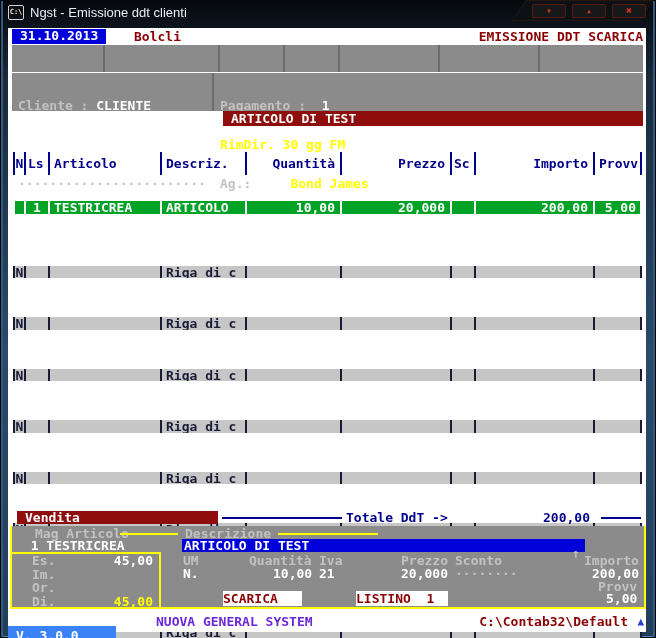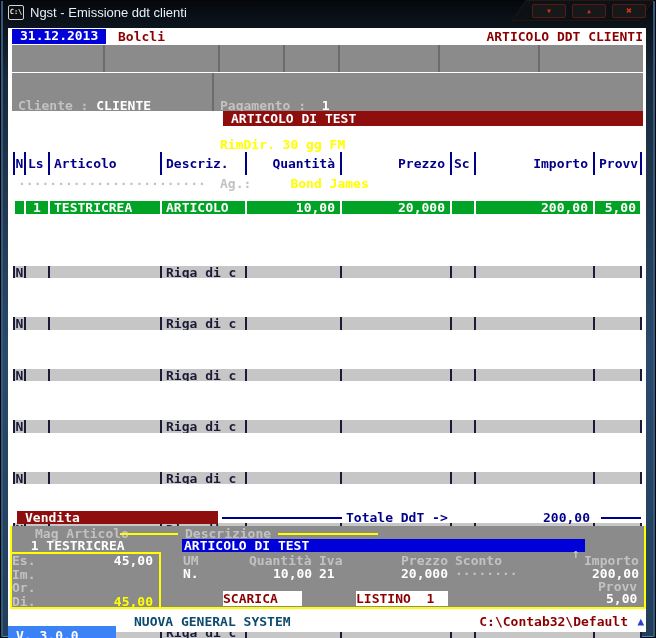--- a/index.html
+++ b/index.html
@@ -10,21 +10,21 @@
   .window *{box-sizing:border-box;white-space:pre;}
   .abs{position:absolute;}
   
   .titlebar{position:absolute;left:0;top:0;width:656px;height:26px;}
   .appicon{position:absolute;left:8px;top:5px;width:16px;height:15px;background:#0d0e10;border:1px solid #cfd6dd;border-radius:2px;color:#e8e8e8;font-size:7px;line-height:13px;text-align:center;}
   .apptitle{position:absolute;left:30px;top:5px;color:#e6eef6;font-family:"Liberation Sans",sans-serif;font-weight:400;font-size:13px;line-height:15px;}
   .tray{position:absolute;right:2px;top:0;width:128px;height:21px;background:#0c1116;border:1px solid #27160f;transform:skewX(-35deg);transform-origin:top right;}
   .wbtn{position:absolute;top:4px;width:34px;height:14px;background:#16181a;border:1px solid #5a1a12;border-radius:2px;color:#cf3318;font-size:10px;line-height:12px;text-align:center;cursor:pointer;}
   
   .content{position:absolute;left:8px;top:28px;width:638px;height:604px;background:#ffffff;}
-  .maroon{color:#8b0000;}
+  .maroon{color:#8b0000;margin-left:16px;}
   .navy{color:#00008b;}
   .datebox{position:absolute;left:12px;top:29px;width:94px;height:15px;background:#0000d8;color:#fff;padding-left:8px;}
   .bolcli{position:absolute;left:118px;top:30px;}
   .screen-title{position:absolute;right:13px;top:30px;}
   
   .fields{position:absolute;left:12px;top:45px;width:631px;height:27px;background:#8b8b8b;display:flex;}
   .fcell{height:27px;border-right:2px solid #6c6c6c;padding-top:1px;}
   .fcell:last-child{border-right:none;}
   .flabel{color:#c2c2c2;height:13px;}
   .fvalue{color:#ffffff;height:13px;}
@@ -64,50 +64,50 @@
   .vendita{position:absolute;left:17px;top:511px;width:201px;height:13px;background:#8e0d0d;color:#fff;padding-left:8px;}
   .tline{position:absolute;top:517px;height:2px;background:#00008b;}
   .totale-label{position:absolute;left:346px;top:511px;}
   .totale-value{position:absolute;left:543px;top:511px;}
   
   .detail{position:absolute;left:10px;top:526px;width:636px;height:83px;background:#8b8b8b;border-left:2px solid #ffff00;border-right:2px solid #ffff00;border-bottom:2px solid #ffff00;}
   .dl{color:#c2c2c2;}
   .yline{position:absolute;height:2px;background:#ffff00;}
   .bluebar{position:absolute;left:182px;top:539px;width:403px;height:13px;background:#0000d8;color:#fff;padding-left:2px;}
   .leftbox{position:absolute;left:12px;top:552px;width:149px;height:56px;border-top:2px solid #ffff00;border-right:2px solid #ffff00;display:flex;flex-direction:column;}
-  .lrow{height:13.5px;display:flex;justify-content:space-between;padding-left:0;padding-right:6px;}
+  .lrow{height:13.5px;display:flex;justify-content:space-between;padding-left:20px;padding-right:6px;}
   .lrow .v{color:#fff;}
   .lrow .v.hl{color:#ffff00;}
   .btnbox{position:absolute;height:15px;background:#ffffff;color:#8b0000;padding-top:1px;cursor:pointer;}
   
   .statusbar{position:absolute;left:8px;top:612px;width:638px;height:20px;background:#ffffff;}
   .verbox{position:absolute;left:0;top:0;width:108px;height:20px;background:#3b82f6;color:#fff;padding-left:8px;padding-top:3px;margin-top:14px;}
-  .company{position:absolute;left:118px;top:3px;color:#0c4a6e;padding-left:8px;}
+  .company{position:absolute;left:140px;top:3px;color:#6d28d9;padding-left:8px;}
   .path{position:absolute;right:18px;top:3px;color:#8b0000;}
   .grip{position:absolute;right:2px;top:3px;color:#2a3fd4;font-size:11px;cursor:pointer;}
 </style>
 </head>
 <body>
 
 <div class="window">
 
   <div class="titlebar">
     <div class="appicon">C:\</div>
     <div class="apptitle">Ngst - Emissione ddt clienti</div>
     <div class="tray"></div>
     <div class="wbtn" style="right:90px;">▾</div>
     <div class="wbtn" style="right:50px;">▴</div>
     <div class="wbtn" style="right:10px;">✖</div>
   </div>
 
   <div class="content"></div>
 
-  <div class="datebox">31.12.2013</div>
+  <div class="datebox">31.10.2013</div>
   <div class="bolcli maroon">Bolcli</div>
-  <div class="screen-title maroon">ARTICOLO DDT CLIENTI</div>
+  <div class="screen-title maroon">EMISSIONE DDT SCARICA</div>
 
   <div class="fields">
     <div class="fcell f-r" style="width:93px">
       <div class="flabel">N°DdT</div>
       <div class="fvalue">10</div>
     </div>
     <div class="fcell f-l" style="width:115px">
       <div class="flabel">Del</div>
       <div class="fvalue">07.11.2013</div>
     </div>

